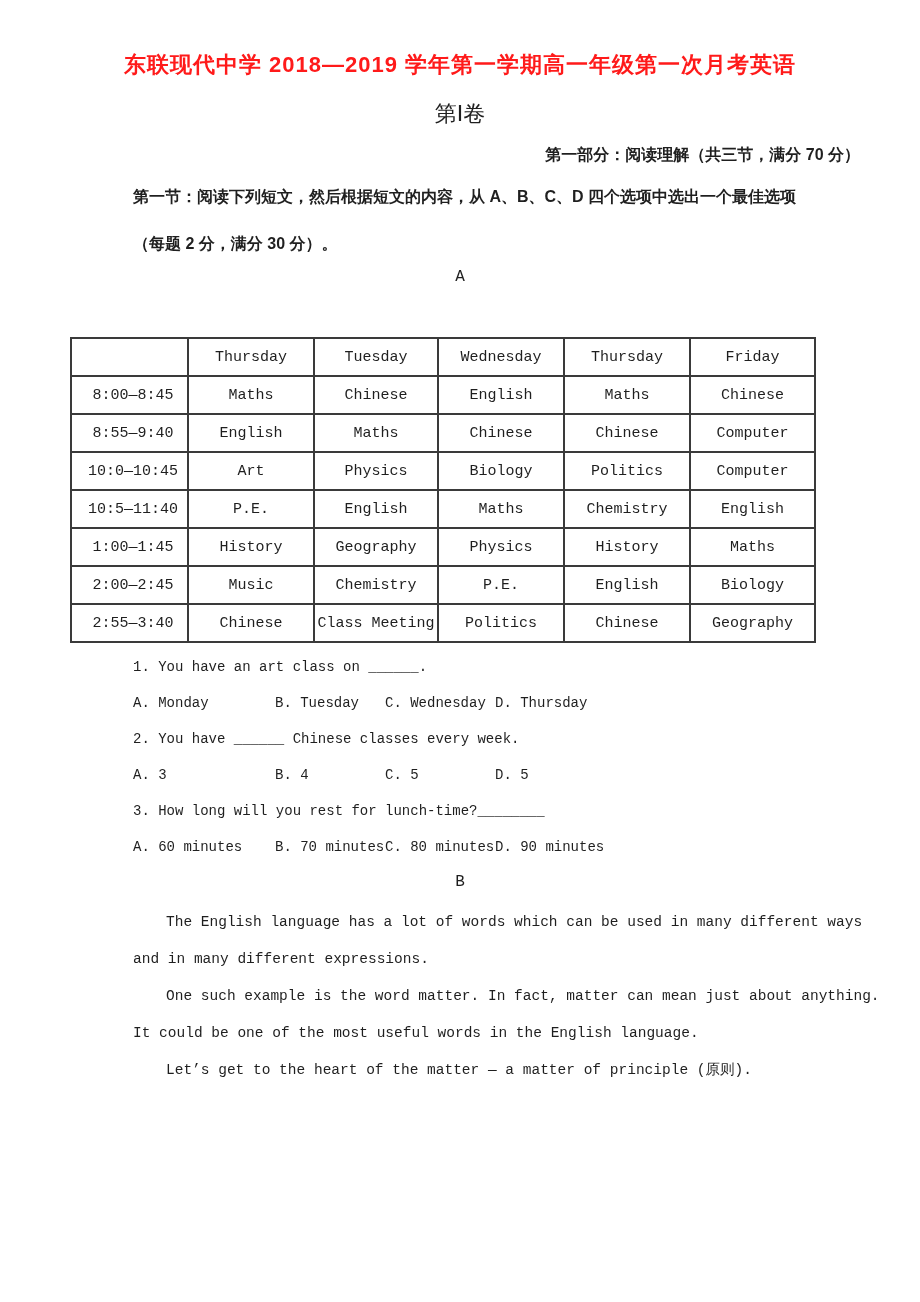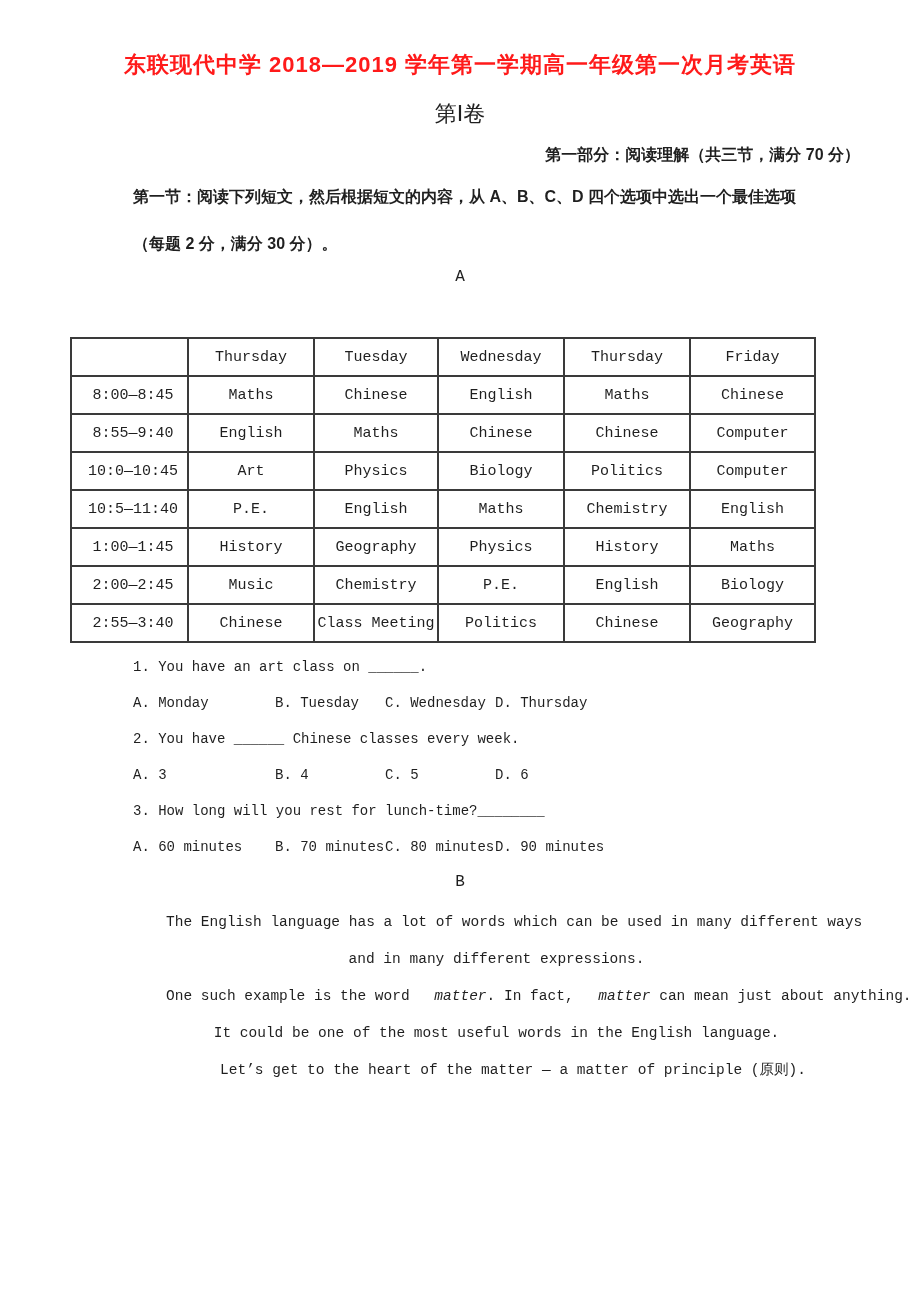--- a/index.html
+++ b/index.html
@@ -39,24 +39,24 @@
   }
   table.timetable td.time-cell{text-align:center;padding-left:7px;}
   .q{font-size:14px;line-height:30px;white-space:nowrap;margin:0;}
   .q-stem1{margin-top:9px;}
   .q-stem{margin-top:6px;}
   .opts{display:flex;margin-top:6px;}
   .opts .opt:nth-child(1){width:142px;}
   .opts .opt:nth-child(2){width:110px;}
   .opts .opt:nth-child(3){width:110px;}
   .opts .opt:nth-child(4){flex:1;}
-  .pline{font-size:14.5px;line-height:28px;white-space:nowrap;margin:0;margin-top:9px;text-align:center;}
+  .pline{font-size:14.5px;line-height:28px;white-space:nowrap;margin:0;margin-top:9px;}
   .pline.firstline{margin-top:14px;}
   .indent{padding-left:33px;}
-  .it{font-style:italic;margin-left:16px;}
+  .it{}
 </style>
 </head>
 <body>
 
 <main>
 
   <h1 class="title">东联现代中学 2018—2019 学年第一学期高一年级第一次月考英语</h1>
 
   <div class="volume">第Ⅰ卷</div>
 
@@ -153,21 +153,21 @@
       <span class="opt">A. Monday</span>
       <span class="opt">B. Tuesday</span>
       <span class="opt">C. Wednesday</span>
       <span class="opt">D. Thursday</span>
     </div>
     <p class="q q-stem">2. You have ______ Chinese classes every week.</p>
     <div class="q opts">
       <span class="opt">A. 3</span>
       <span class="opt">B. 4</span>
       <span class="opt">C. 5</span>
-      <span class="opt">D. 6</span>
+      <span class="opt">D. 5</span>
     </div>
     <p class="q q-stem">3. How long will you rest for lunch-time?________</p>
     <div class="q opts">
       <span class="opt">A. 60 minutes</span>
       <span class="opt">B. 70 minutes</span>
       <span class="opt">C. 80 minutes</span>
       <span class="opt">D. 90 minutes</span>
     </div>
   </div>
 

